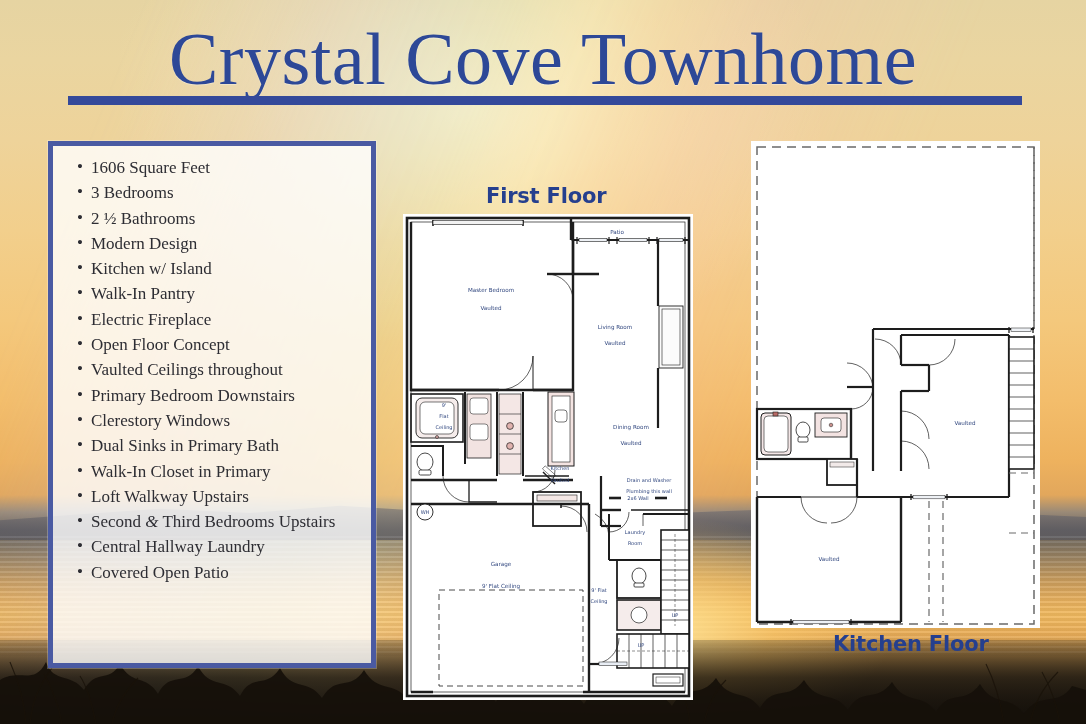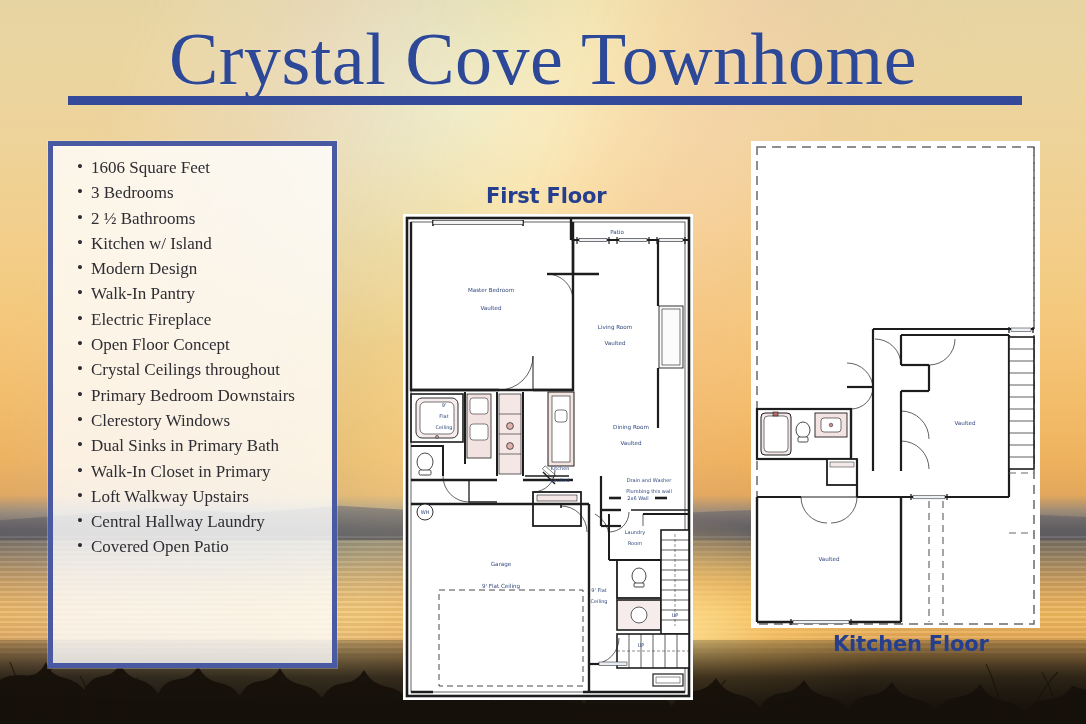--- a/index.html
+++ b/index.html
@@ -107,21 +107,21 @@
     text-shadow: 0 1px 1px rgba(255,255,255,.35);
   }
   .title-rule {
     position: absolute; left: 68px; top: 96px; width: 954px; height: 9px;
     background: #34499a;
   }
 
   
   .features-panel {
     position: absolute; left: 48px; top: 141px;
-    width: 289px; height: 527px;
+    width: 328px; height: 527px;
     border: 5px solid #4a5aa2;
     background: rgba(255,255,255,.80);
     box-shadow: 0 0 0 1px rgba(255,255,255,.25);
   }
   .features-list {
     list-style: none;
     padding: 10px 12px 8px 24px;
     margin: 0;
   }
   .features-list li {
@@ -208,31 +208,32 @@
   <div class="title-wrap">
     <div class="title">Crystal Cove Townhome</div>
   </div>
   <div class="title-rule"></div>
 
   <div class="features-panel">
     <ul class="features-list" id="features-list">
         <li>1606 Square Feet</li>
         <li>3 Bedrooms</li>
         <li>2 ½ Bathrooms</li>
+        <li>Modern Design</li>
         <li>Kitchen w/ Island</li>
-        <li>Modern Design</li>
         <li>Walk-In Pantry</li>
         <li>Electric Fireplace</li>
         <li>Open Floor Concept</li>
-        <li>Crystal Ceilings throughout</li>
+        <li>Vaulted Ceilings throughout</li>
         <li>Primary Bedroom Downstairs</li>
         <li>Clerestory Windows</li>
         <li>Dual Sinks in Primary Bath</li>
         <li>Walk-In Closet in Primary</li>
         <li>Loft Walkway Upstairs</li>
+        <li class="justify">Second <span class="amp">&amp;</span> Third Bedrooms Upstairs</li>
         <li>Central Hallway Laundry</li>
         <li>Covered Open Patio</li>
       </ul>
   </div>
 
   <div class="floor-label" id="first-floor-label">First Floor</div>
 
   <div class="plan" id="plan-first">
     <svg viewBox="0 0 290 486" preserveAspectRatio="none" shape-rendering="geometricPrecision">
       <g stroke="#1d1d1d" fill="none">

